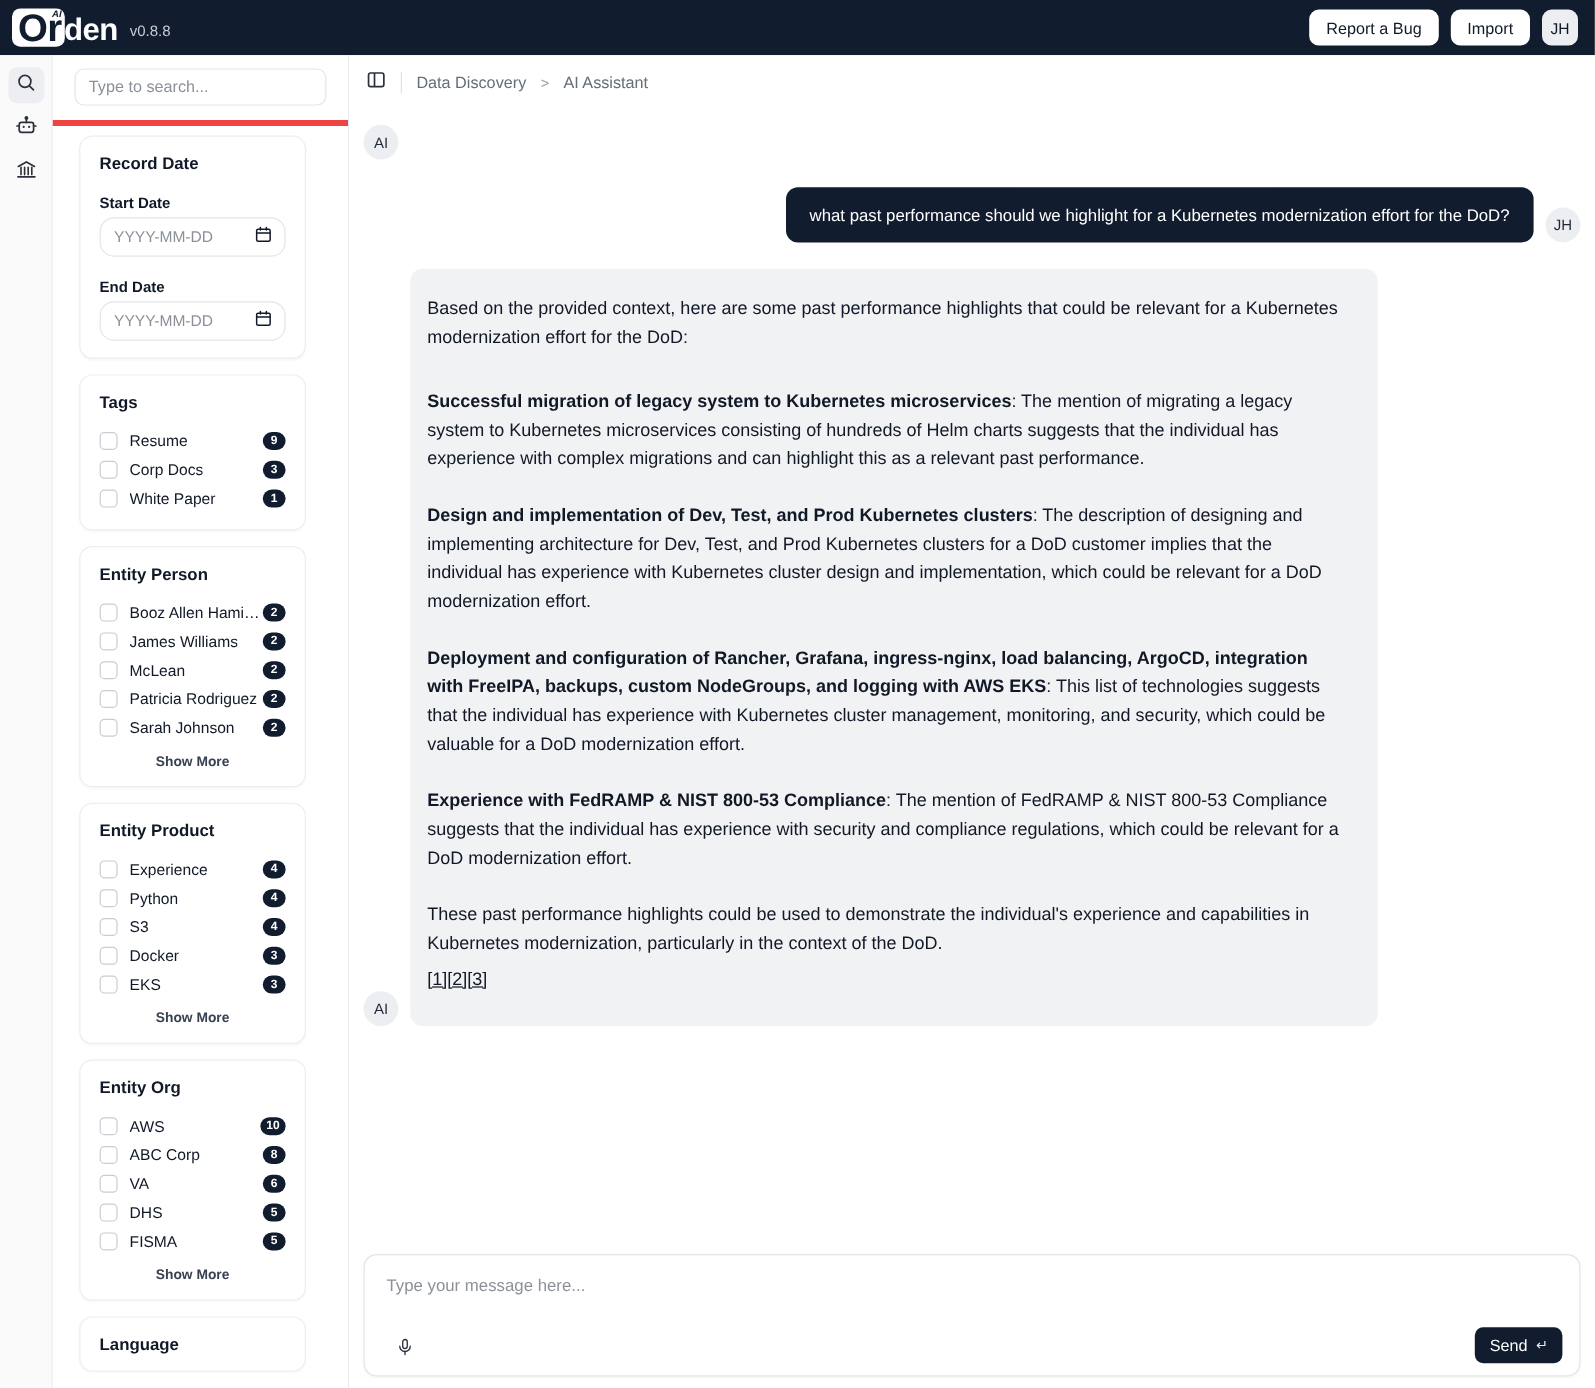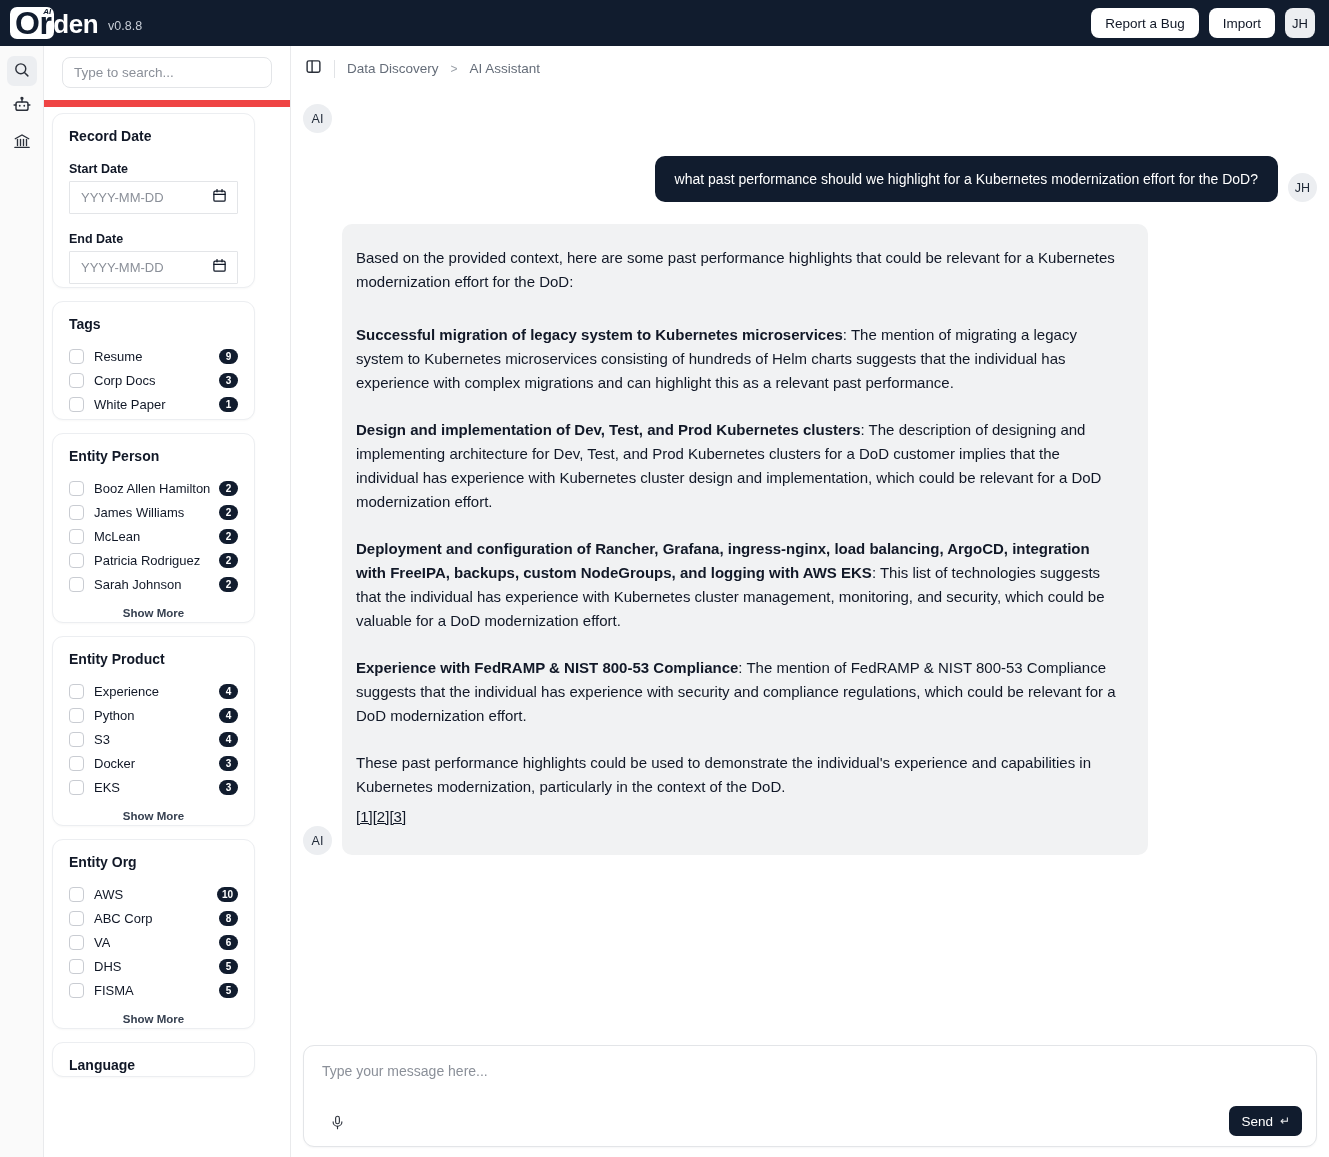--- a/index.html
+++ b/index.html
@@ -67,44 +67,44 @@
     cursor: pointer;
   }
   .rail-btn.active { background: #eceef1; }
 
   
   .sidebar {
     position: absolute; top: 46px; left: 44px; width: 247px; height: 1111px;
     background: #ffffff; border-right: 1px solid #e9eaec;
   }
   .search-zone {
-    padding: 11px 18px 12px 18px; border-bottom: 7px solid #ef4444;
+    padding: 11px 18px 12px 18px; border-bottom: 5px solid #ef4444;
   }
   .search-input {
     width: 100%; height: 31px; border: 1px solid #e3e5e8;
     border-radius: 8px; padding: 0 11px; font-size: 13.5px;
     font-family: inherit; color: #111827; background: #fff;
     outline: none;
   }
   .search-input::placeholder { color: #8b9099; }
 
   .facets {
     position: absolute; top: 57px; left: 0; width: 247px; height: 1054px;
     overflow: hidden; padding: 10px 0 0 0;
   }
   .facet-card {
     background: #fff; border: 1px solid #eceef1; border-radius: 11px;
-    margin: 0 36px 13px 8px; padding: 14px 16px 3px 16px;
+    margin: 0 36px 13px 22px; padding: 14px 16px 14px 16px;
     box-shadow: 0 1px 2px rgba(16,24,40,0.03);
   }
   .facet-title { font-size: 14px; font-weight: 700; color: #111827; }
   .field-label { font-size: 12.5px; font-weight: 600; color: #111827; margin: 18px 0 5px 0; }
   .date-input {
     display: flex; align-items: center; justify-content: space-between;
-    height: 33px; border: 1px solid #e3e5e8; border-radius: 1px;
+    height: 33px; border: 1px solid #e3e5e8; border-radius: 12px;
     padding: 0 10px 0 11px; cursor: pointer;
   }
   .date-ph { font-size: 13px; color: #8b9099; }
 
   .facet-list { margin-top: 12px; }
   .facet-row {
     display: flex; align-items: center; height: 24px; cursor: pointer;
   }
   .cbox {
     width: 15px; height: 15px; border: 1px solid #c9ccd2;

